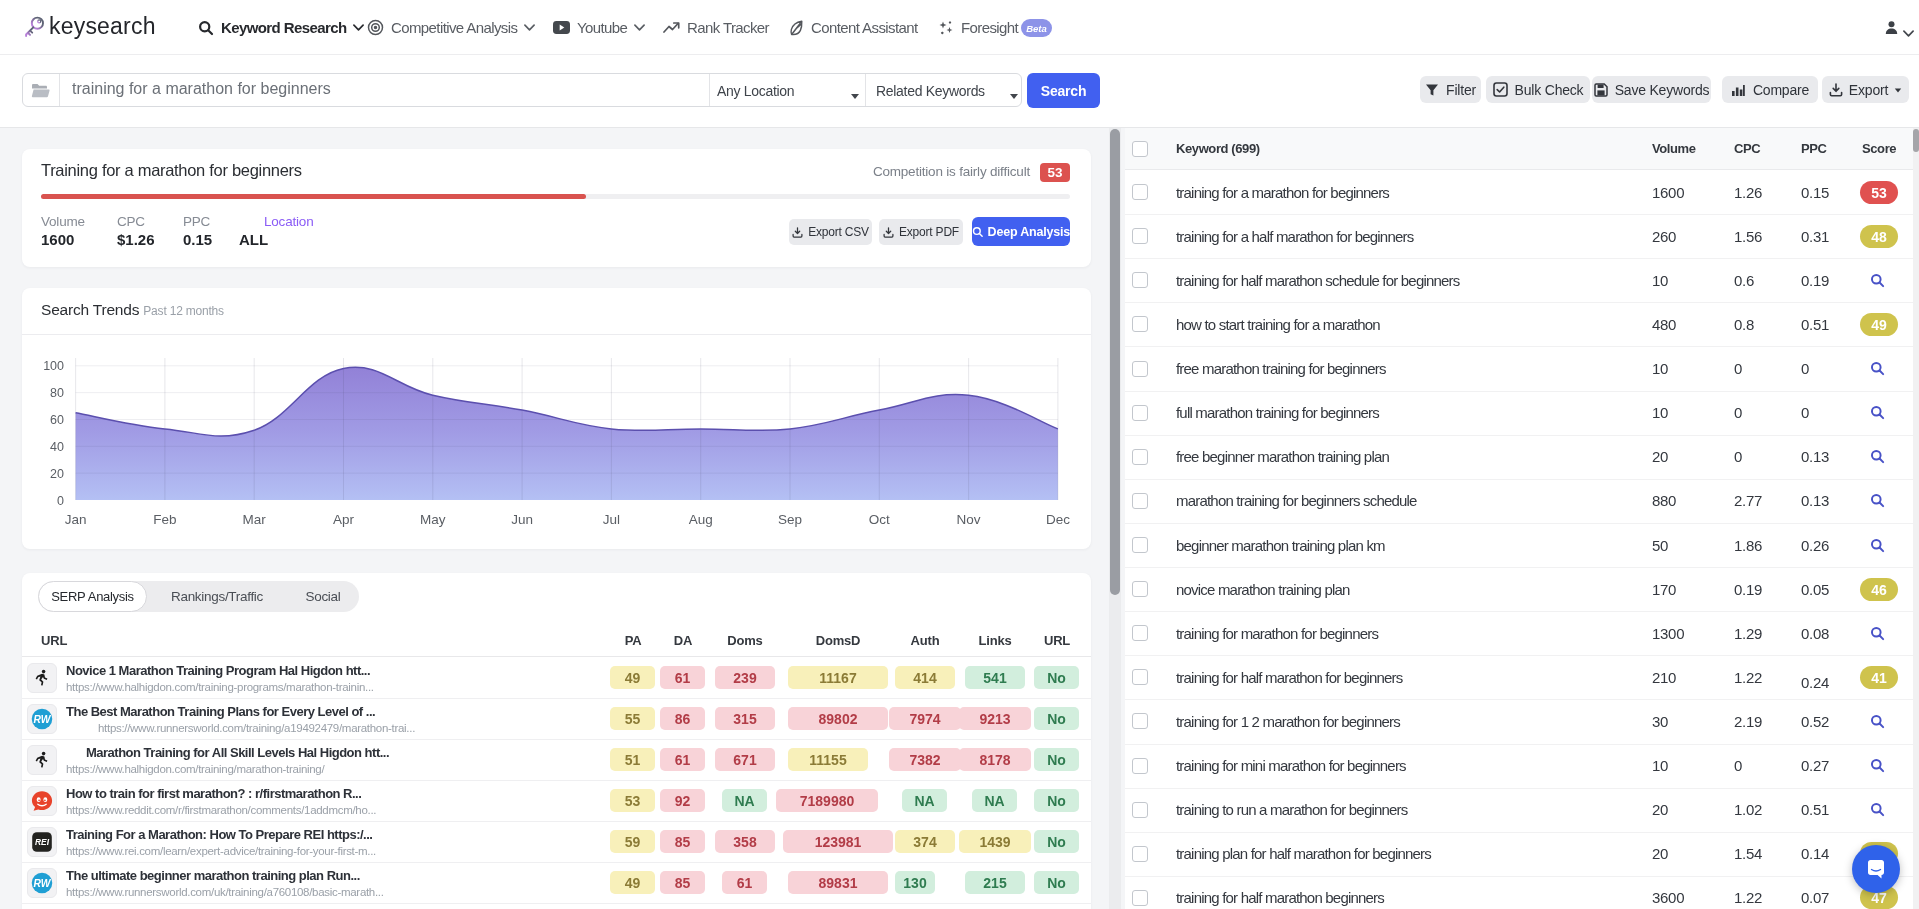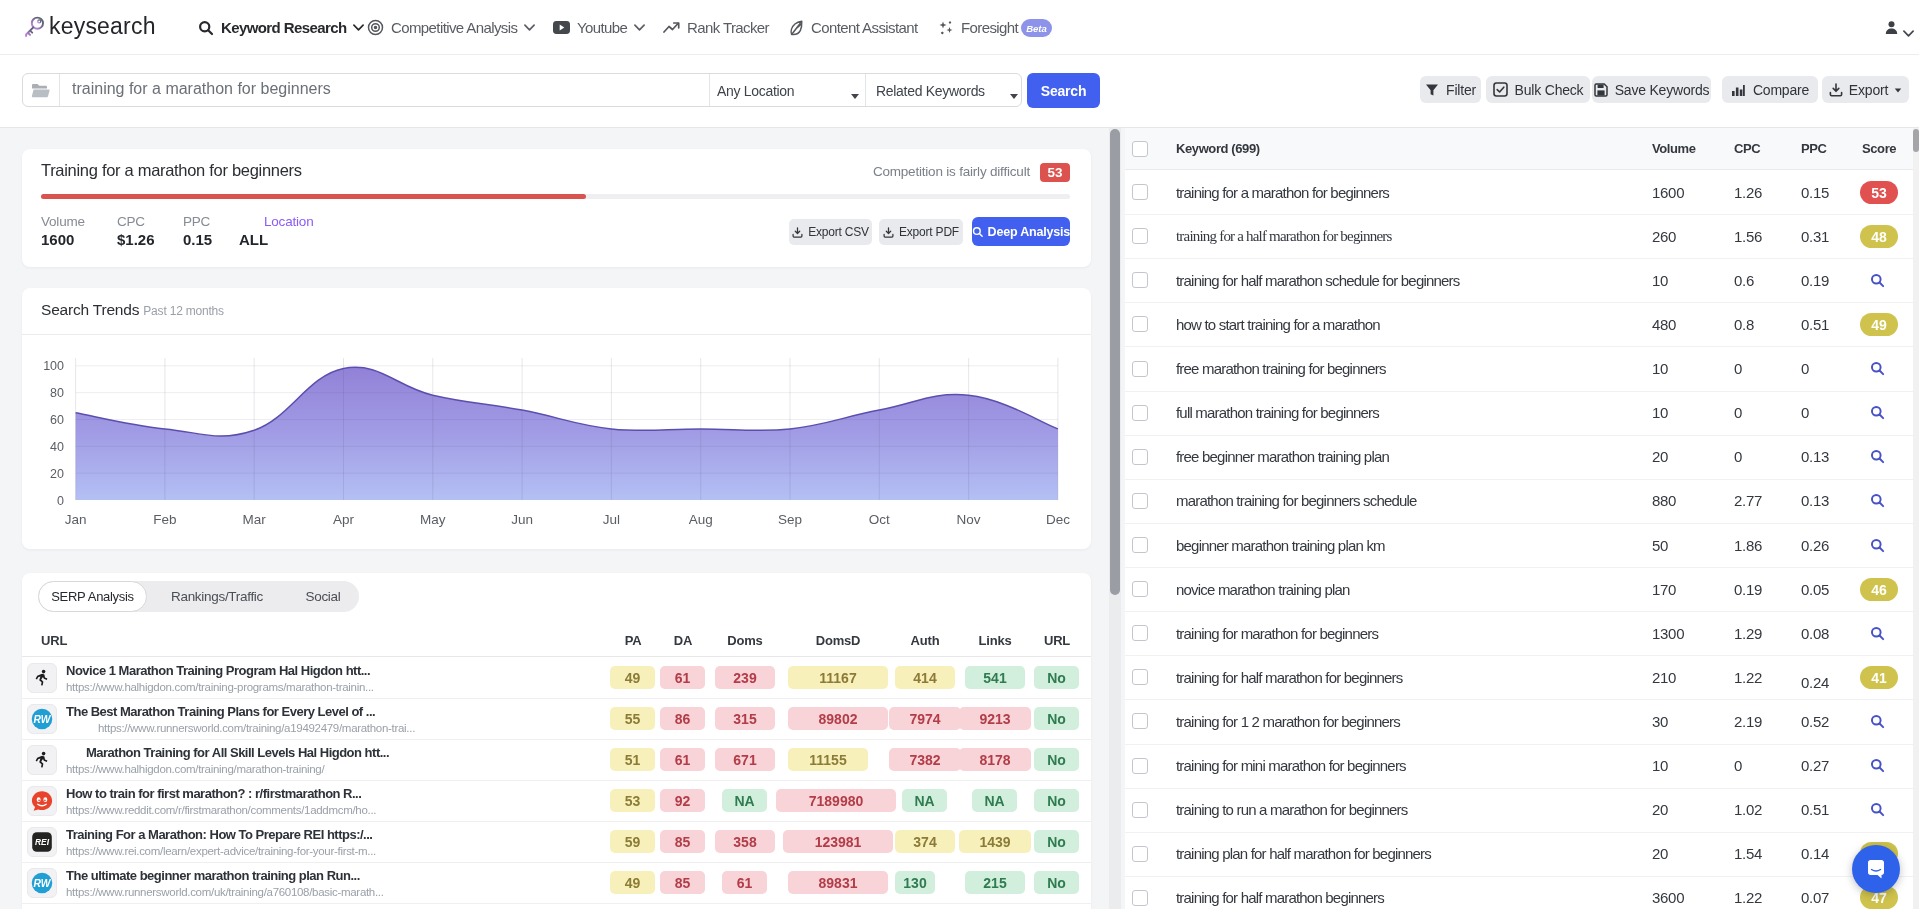--- a/index.html
+++ b/index.html
@@ -317,21 +317,21 @@
       <circle cx="11.9" cy="14.2" r="0.9" fill="#e8432b"></circle>
       <circle cx="18.1" cy="14.2" r="0.9" fill="#e8432b"></circle>
       <path d="M10.5 18.5 C13 20.6 17 20.6 19.5 18.5" stroke="#fff" stroke-width="1.4" fill="none" stroke-linecap="round"></path>
     </svg>
   </div>
 <div class="abs" style="left:66px;top:786px;font-size:13px;letter-spacing:-0.5px;font-weight:bold;color:#2d3138;white-space:nowrap;">How to train for first marathon? : r/firstmarathon R...</div>
 <div class="abs" style="left:66px;top:804px;font-size:11.5px;letter-spacing:-0.3px;color:#9aa0a8;white-space:nowrap;">https://www.reddit.com/r/firstmarathon/comments/1addmcm/ho...</div>
 <div class="bdg by" style="left:610px;top:789px;width:45px;">53</div>
 <div class="bdg bp" style="left:660px;top:789px;width:45px;">92</div>
 <div class="bdg bg" style="left:722px;top:789px;width:45px;">NA</div>
-<div class="bdg bp" style="left:776px;top:789px;width:120px;">7189980</div>
+<div class="bdg bp" style="left:776px;top:789px;width:102px;">7189980</div>
 <div class="bdg bg" style="left:902px;top:789px;width:45px;">NA</div>
 <div class="bdg bg" style="left:972px;top:789px;width:45px;">NA</div>
 <div class="bdg bg" style="left:1034px;top:789px;width:45px;">No</div>
 <div class="abs" style="left:22px;top:821px;width:1069px;height:1px;background:#efeff1;"></div>
 <div class="abs" style="left:27px;top:827px;width:30px;height:30px;background:#f2f2f4;border:1px solid #e9e9ec;border-radius:6px;display:flex;align-items:center;justify-content:center;">
     <svg width="30" height="30" viewBox="0 0 30 30">
       <rect x="4.5" y="4.5" width="21" height="21" rx="5" fill="#232320"></rect>
       <text x="15" y="18.5" text-anchor="middle" font-family="Liberation Sans" font-size="9" font-weight="bold" fill="#fff" font-style="italic">REI</text>
     </svg>
   </div>
@@ -371,21 +371,21 @@
 <div class="abs" style="left:1862px;top:141px;font-size:13px;letter-spacing:-0.4px;font-weight:bold;color:#34383e;">Score</div>
 <div class="abs" style="left:1801px;top:141px;font-size:13px;letter-spacing:-0.4px;font-weight:bold;color:#34383e;">PPC</div>
 <div class="cb" style="left:1132px;top:184px;"></div>
 <div class="abs" style="left:1176px;top:184px;font-size:15px;letter-spacing:-0.8px;color:#34383f;white-space:nowrap;">training for a marathon for beginners</div>
 <div class="abs" style="left:1652px;top:184px;font-size:15px;letter-spacing:-0.3px;color:#34383f;">1600</div>
 <div class="abs" style="left:1734px;top:184px;font-size:15px;letter-spacing:-0.3px;color:#34383f;">1.26</div>
 <div class="abs" style="left:1801px;top:184px;font-size:15px;letter-spacing:-0.3px;color:#34383f;">0.15</div>
 <div class="sbdg" style="top:181px;background:#e05150;">53</div>
 <div class="abs" style="left:1125px;top:214px;width:788px;height:1px;background:#f1f1f2;"></div>
 <div class="cb" style="left:1132px;top:228px;"></div>
-<div class="abs" style="left:1176px;top:228px;font-size:15px;letter-spacing:-0.8px;color:#34383f;white-space:nowrap;font-family:Liberation Serif, serif;">training for a half marathon for beginners</div>
+<div class="abs" style="left:1176px;top:228px;font-size:15px;letter-spacing:-0.8px;color:#34383f;white-space:nowrap;">training for a half marathon for beginners</div>
 <div class="abs" style="left:1652px;top:228px;font-size:15px;letter-spacing:-0.3px;color:#34383f;">260</div>
 <div class="abs" style="left:1734px;top:228px;font-size:15px;letter-spacing:-0.3px;color:#34383f;">1.56</div>
 <div class="abs" style="left:1801px;top:228px;font-size:15px;letter-spacing:-0.3px;color:#34383f;">0.31</div>
 <div class="sbdg" style="top:225px;background:#cfc34d;">48</div>
 <div class="abs" style="left:1125px;top:258px;width:788px;height:1px;background:#f1f1f2;"></div>
 <div class="cb" style="left:1132px;top:272px;"></div>
 <div class="abs" style="left:1176px;top:272px;font-size:15px;letter-spacing:-0.8px;color:#34383f;white-space:nowrap;">training for half marathon schedule for beginners</div>
 <div class="abs" style="left:1652px;top:272px;font-size:15px;letter-spacing:-0.3px;color:#34383f;">10</div>
 <div class="abs" style="left:1734px;top:272px;font-size:15px;letter-spacing:-0.3px;color:#34383f;">0.6</div>
 <div class="abs" style="left:1801px;top:272px;font-size:15px;letter-spacing:-0.3px;color:#34383f;">0.19</div>

